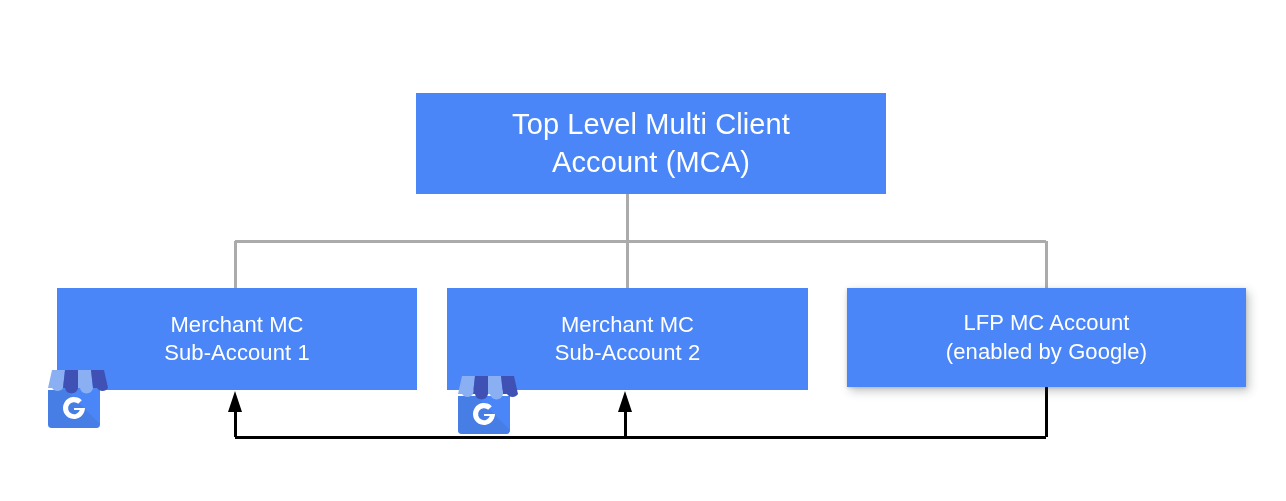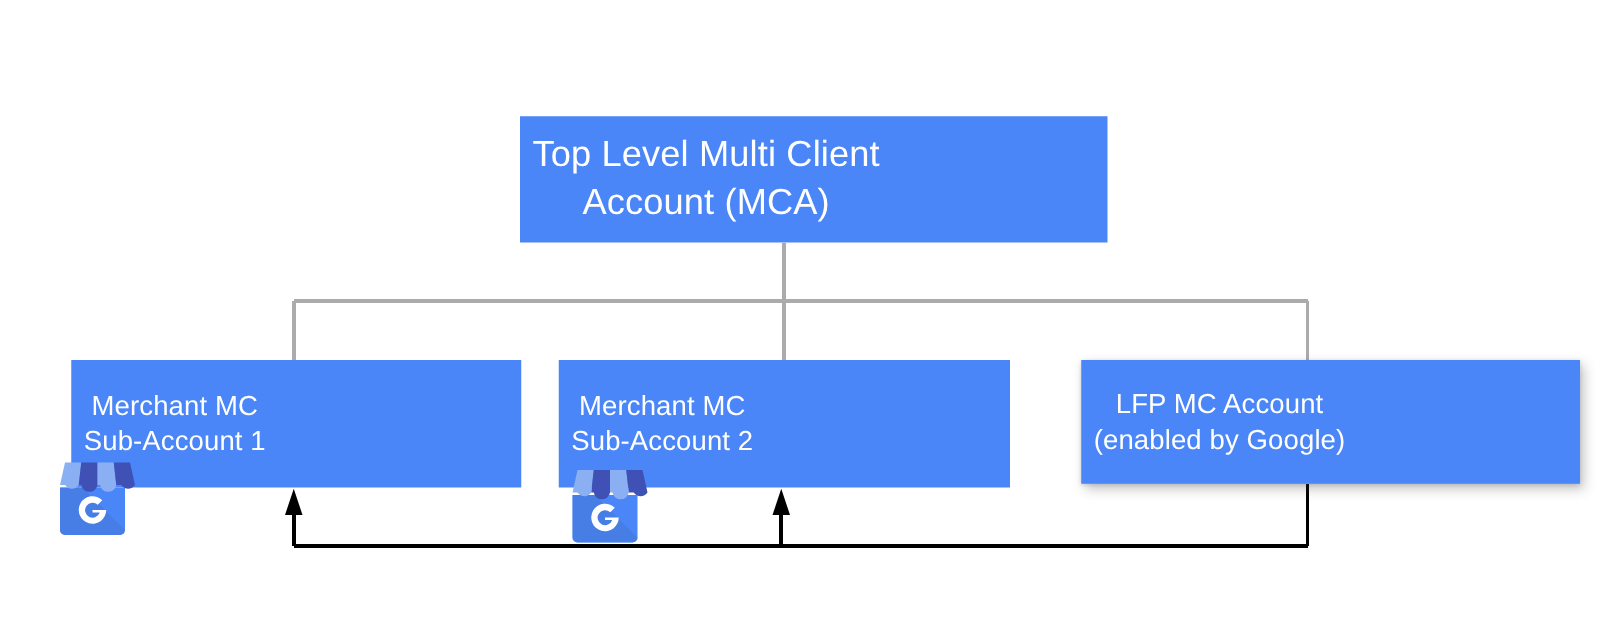--- a/index.html
+++ b/index.html
@@ -28,20 +28,21 @@
     height: 501px;
     pointer-events: none;
   }
 
   
   .node {
     position: absolute;
     box-sizing: border-box;
     display: flex;
     align-items: center;
+    justify-content: center;
     text-align: center;
     color: #ffffff;
     background: #4a86f7;
     line-height: 1.28;
     letter-spacing: 0.1px;
   }
   .node .node-label {
     display: block;
     white-space: pre-line;
     padding: 0 10px;
@@ -62,21 +63,21 @@
     font-size: 22px;
   }
   #node-sub2 {
     left: 447px;
     top: 288px;
     width: 361px;
     height: 102px;
     font-size: 22px;
   }
   #node-lfp {
-    left: 865px;
+    left: 847px;
     top: 288px;
     width: 399px;
     height: 99px;
     font-size: 22px;
     box-shadow: 3px 4px 9px rgba(60,64,67,0.30), 0 1px 3px rgba(60,64,67,0.18);
   }
 
   
   .gmb-icon {
     position: absolute;

